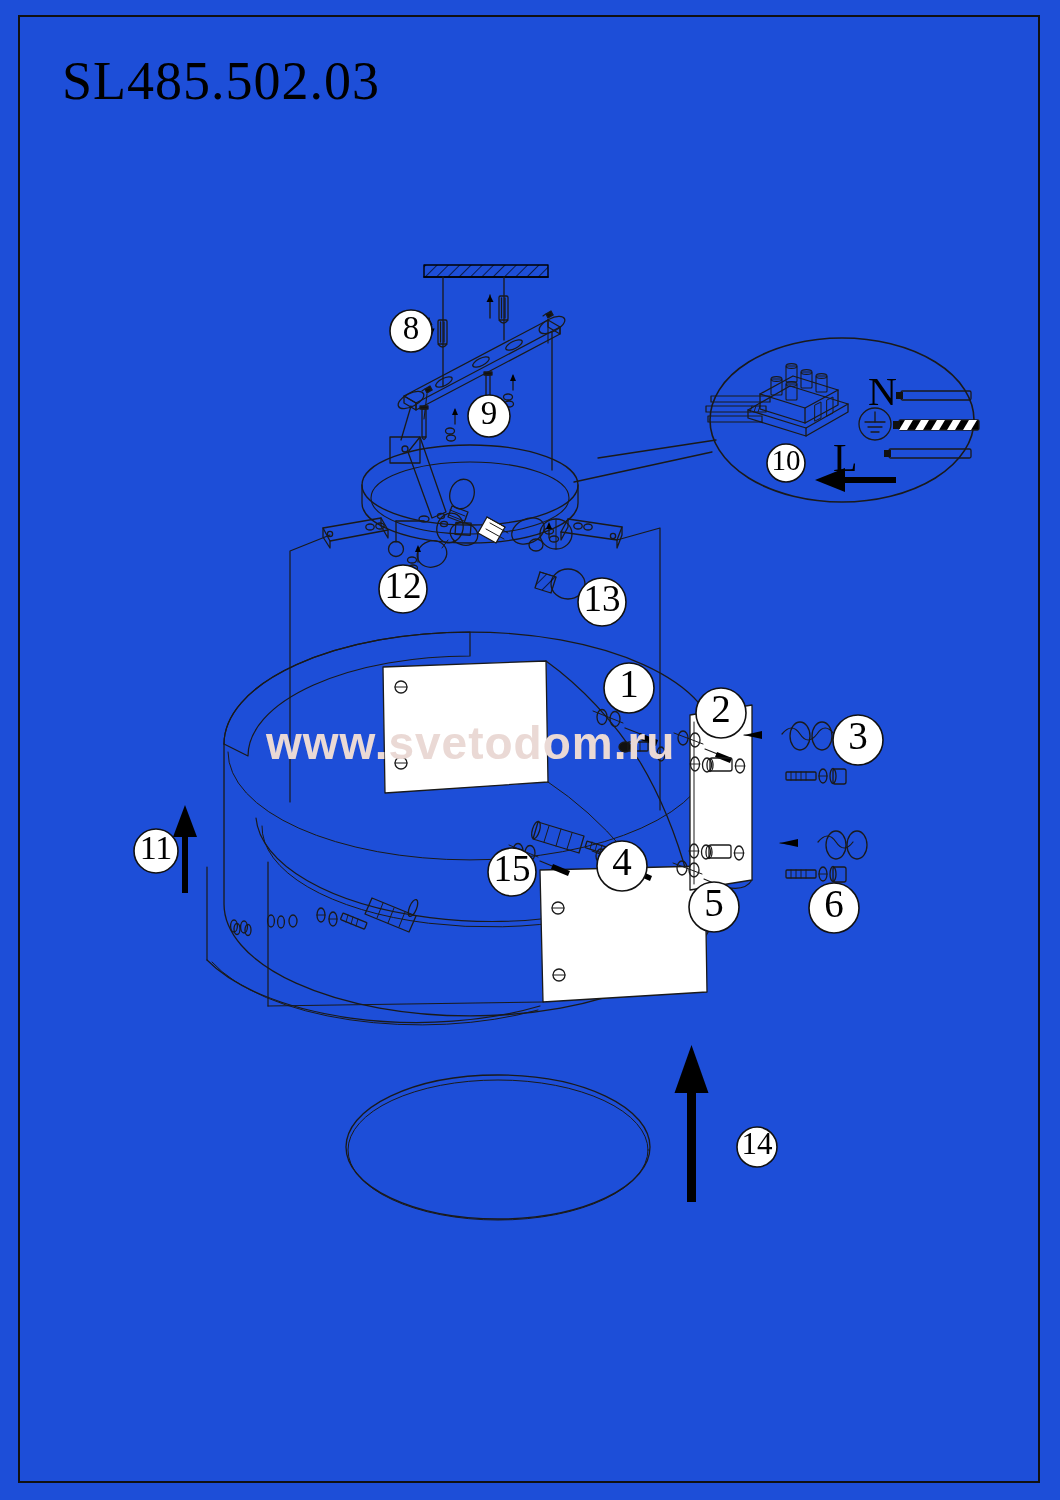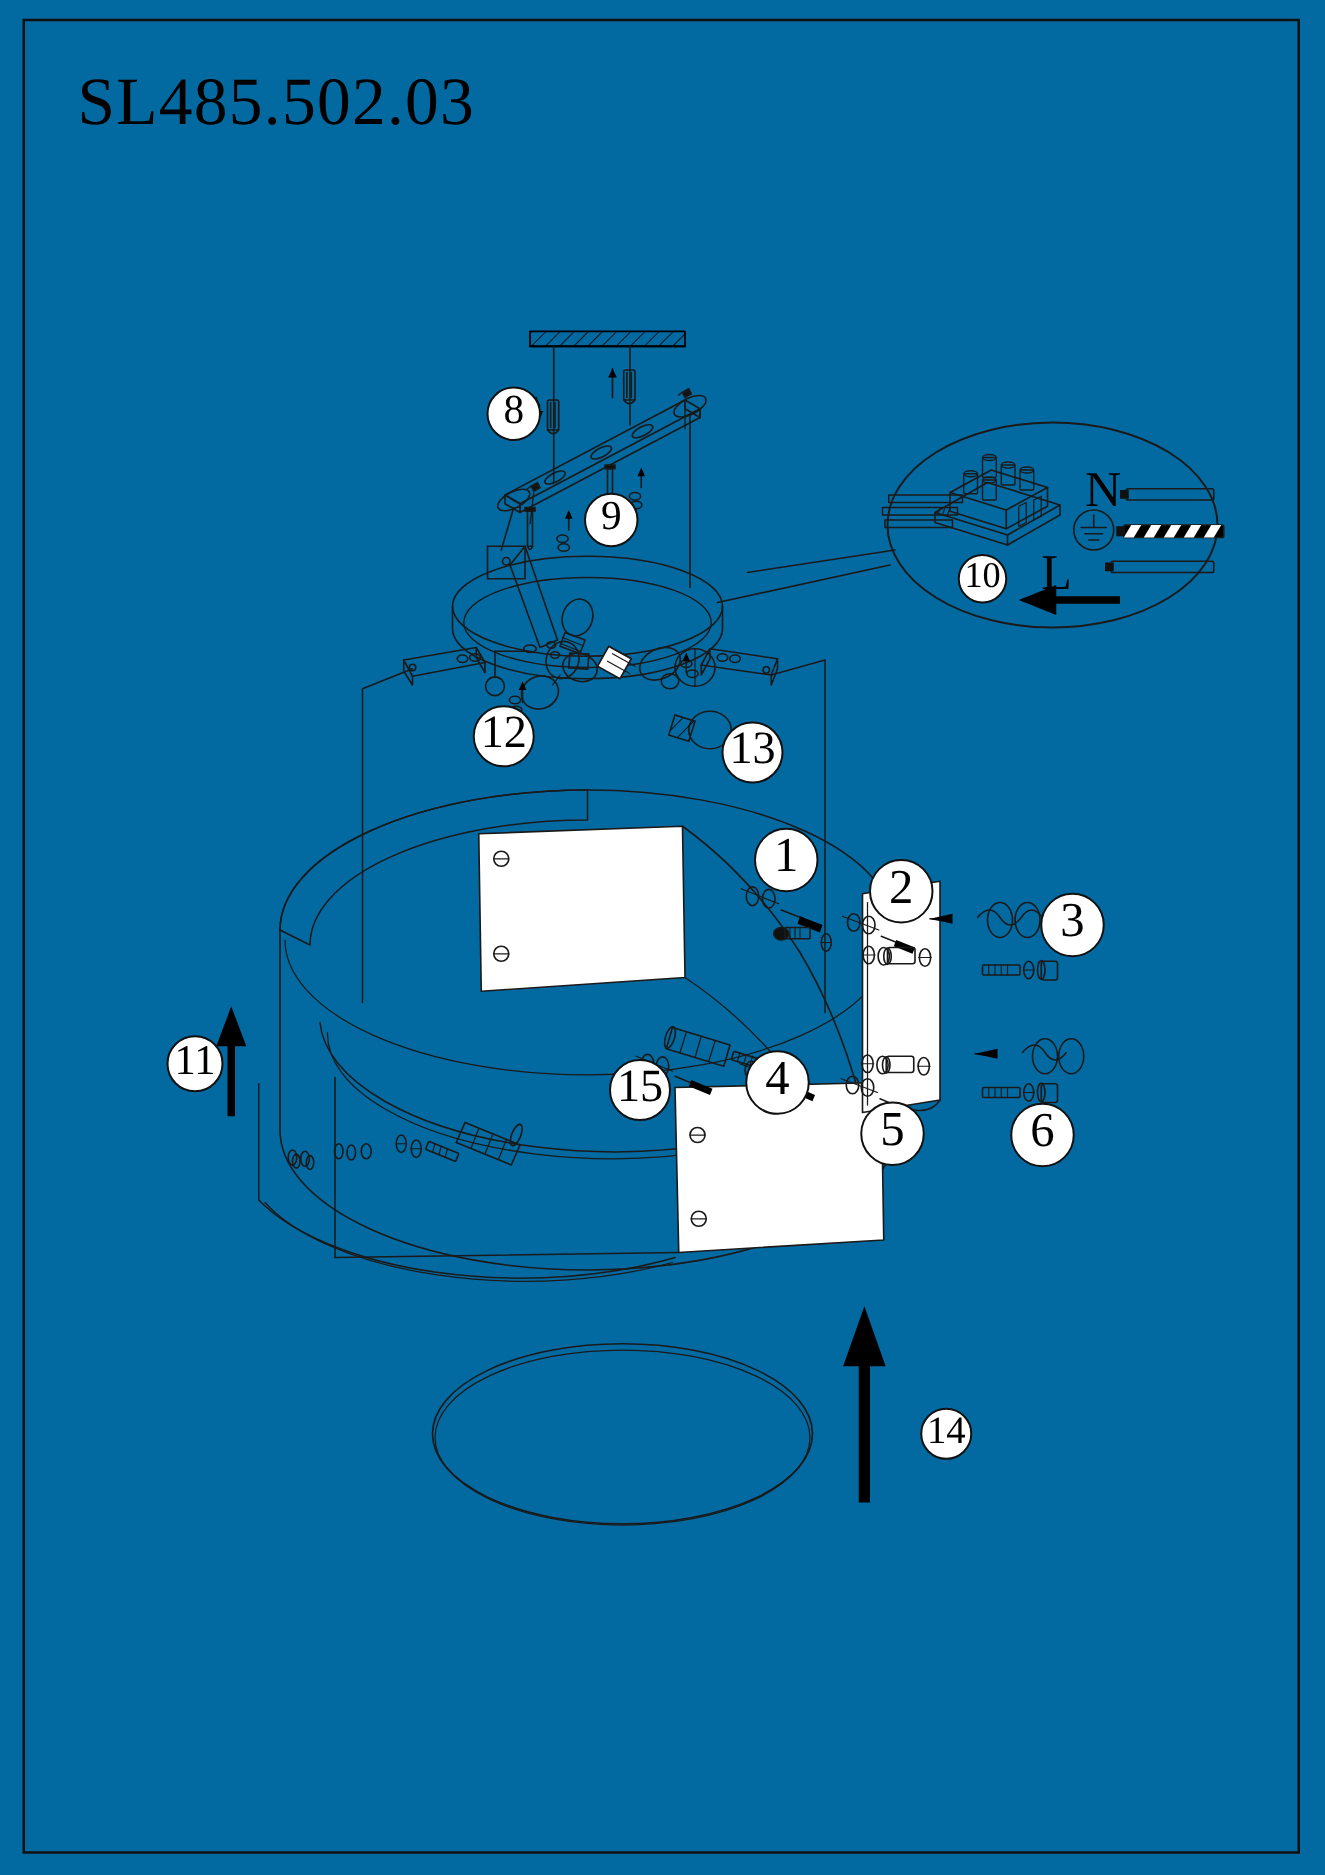--- a/index.html
+++ b/index.html
@@ -8,21 +8,21 @@
     padding: 0;
     background: #ffffff;
   }
   body {
     font-family: "Liberation Serif", "DejaVu Serif", serif;
   }
   #page {
     position: relative;
     width: 1060px;
     height: 1500px;
-    background: #0369a1;
+    background: #1d4ed8;
     overflow: hidden;
   }
   #page-border {
     position: absolute;
     left: 18px;
     top: 15px;
     width: 1022px;
     height: 1468px;
     border: 2px solid #111111;
     box-sizing: border-box;
@@ -73,20 +73,21 @@
 </style>
 </head>
 <body>
 
 <div id="page">
 
   <div id="page-border"></div>
 
   <div id="doc-title" class="callout-text">SL485.502.03</div>
 
+  <div id="watermark">www.svetodom.ru</div>
 
   <svg id="art" viewBox="0 0 1060 1500">
     <defs>
       <pattern id="hatch" patternUnits="userSpaceOnUse" width="8" height="8" patternTransform="rotate(45)">
         <line x1="0" y1="0" x2="0" y2="8" stroke="#000" stroke-width="1.3"></line>
       </pattern>
       <marker id="arrowSm" markerWidth="10" markerHeight="8" refX="9" refY="4" orient="auto">
         <path d="M0,0 L10,4 L0,8 z" fill="#000"></path>
       </marker>
     </defs>

